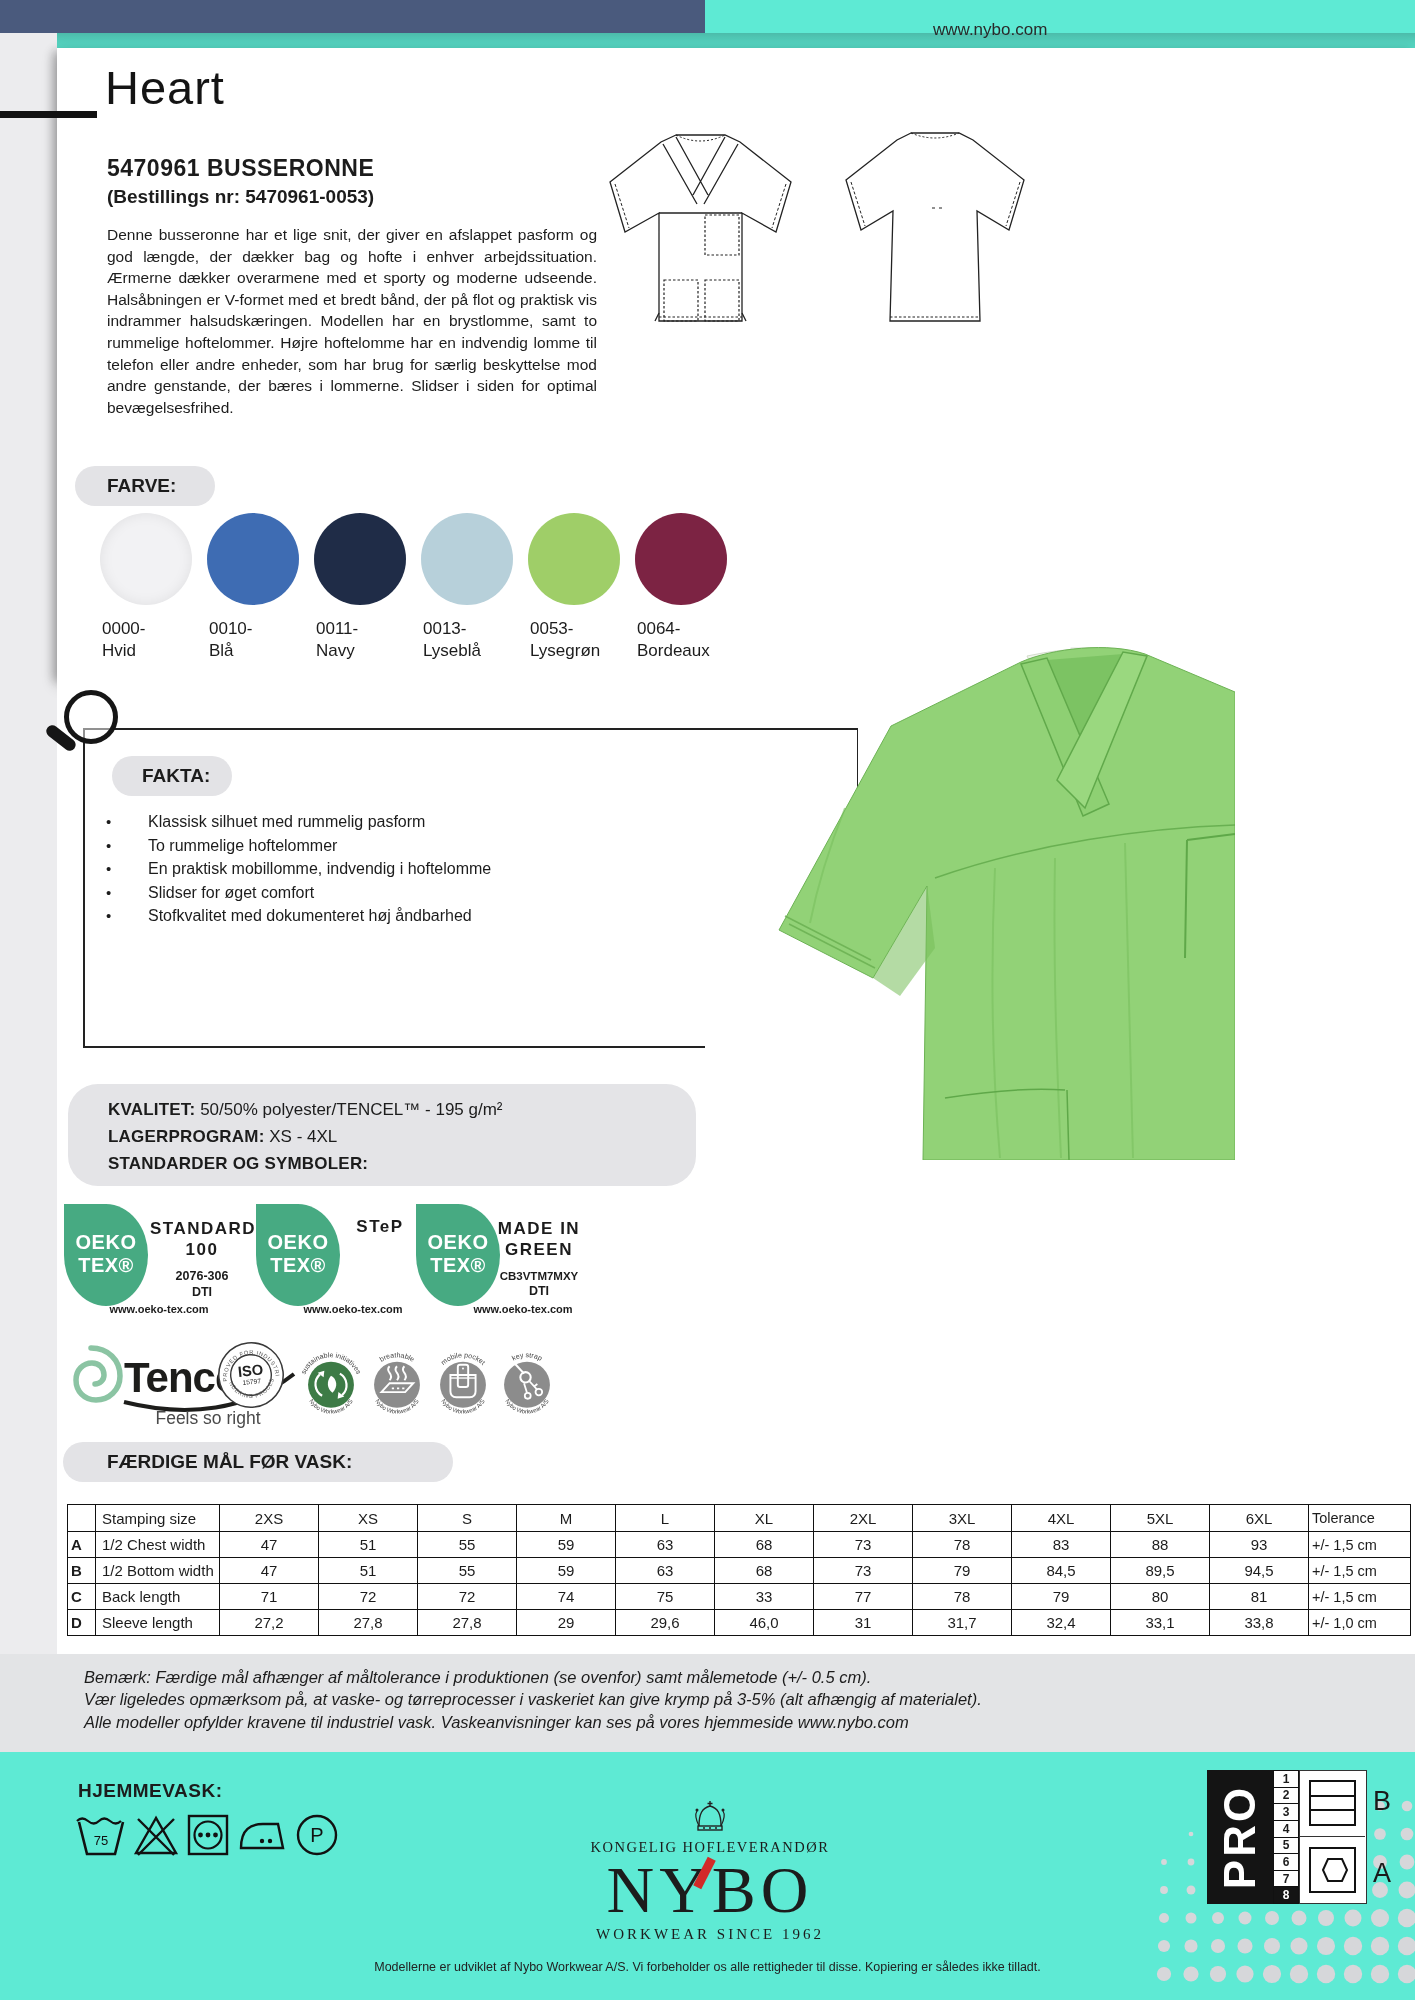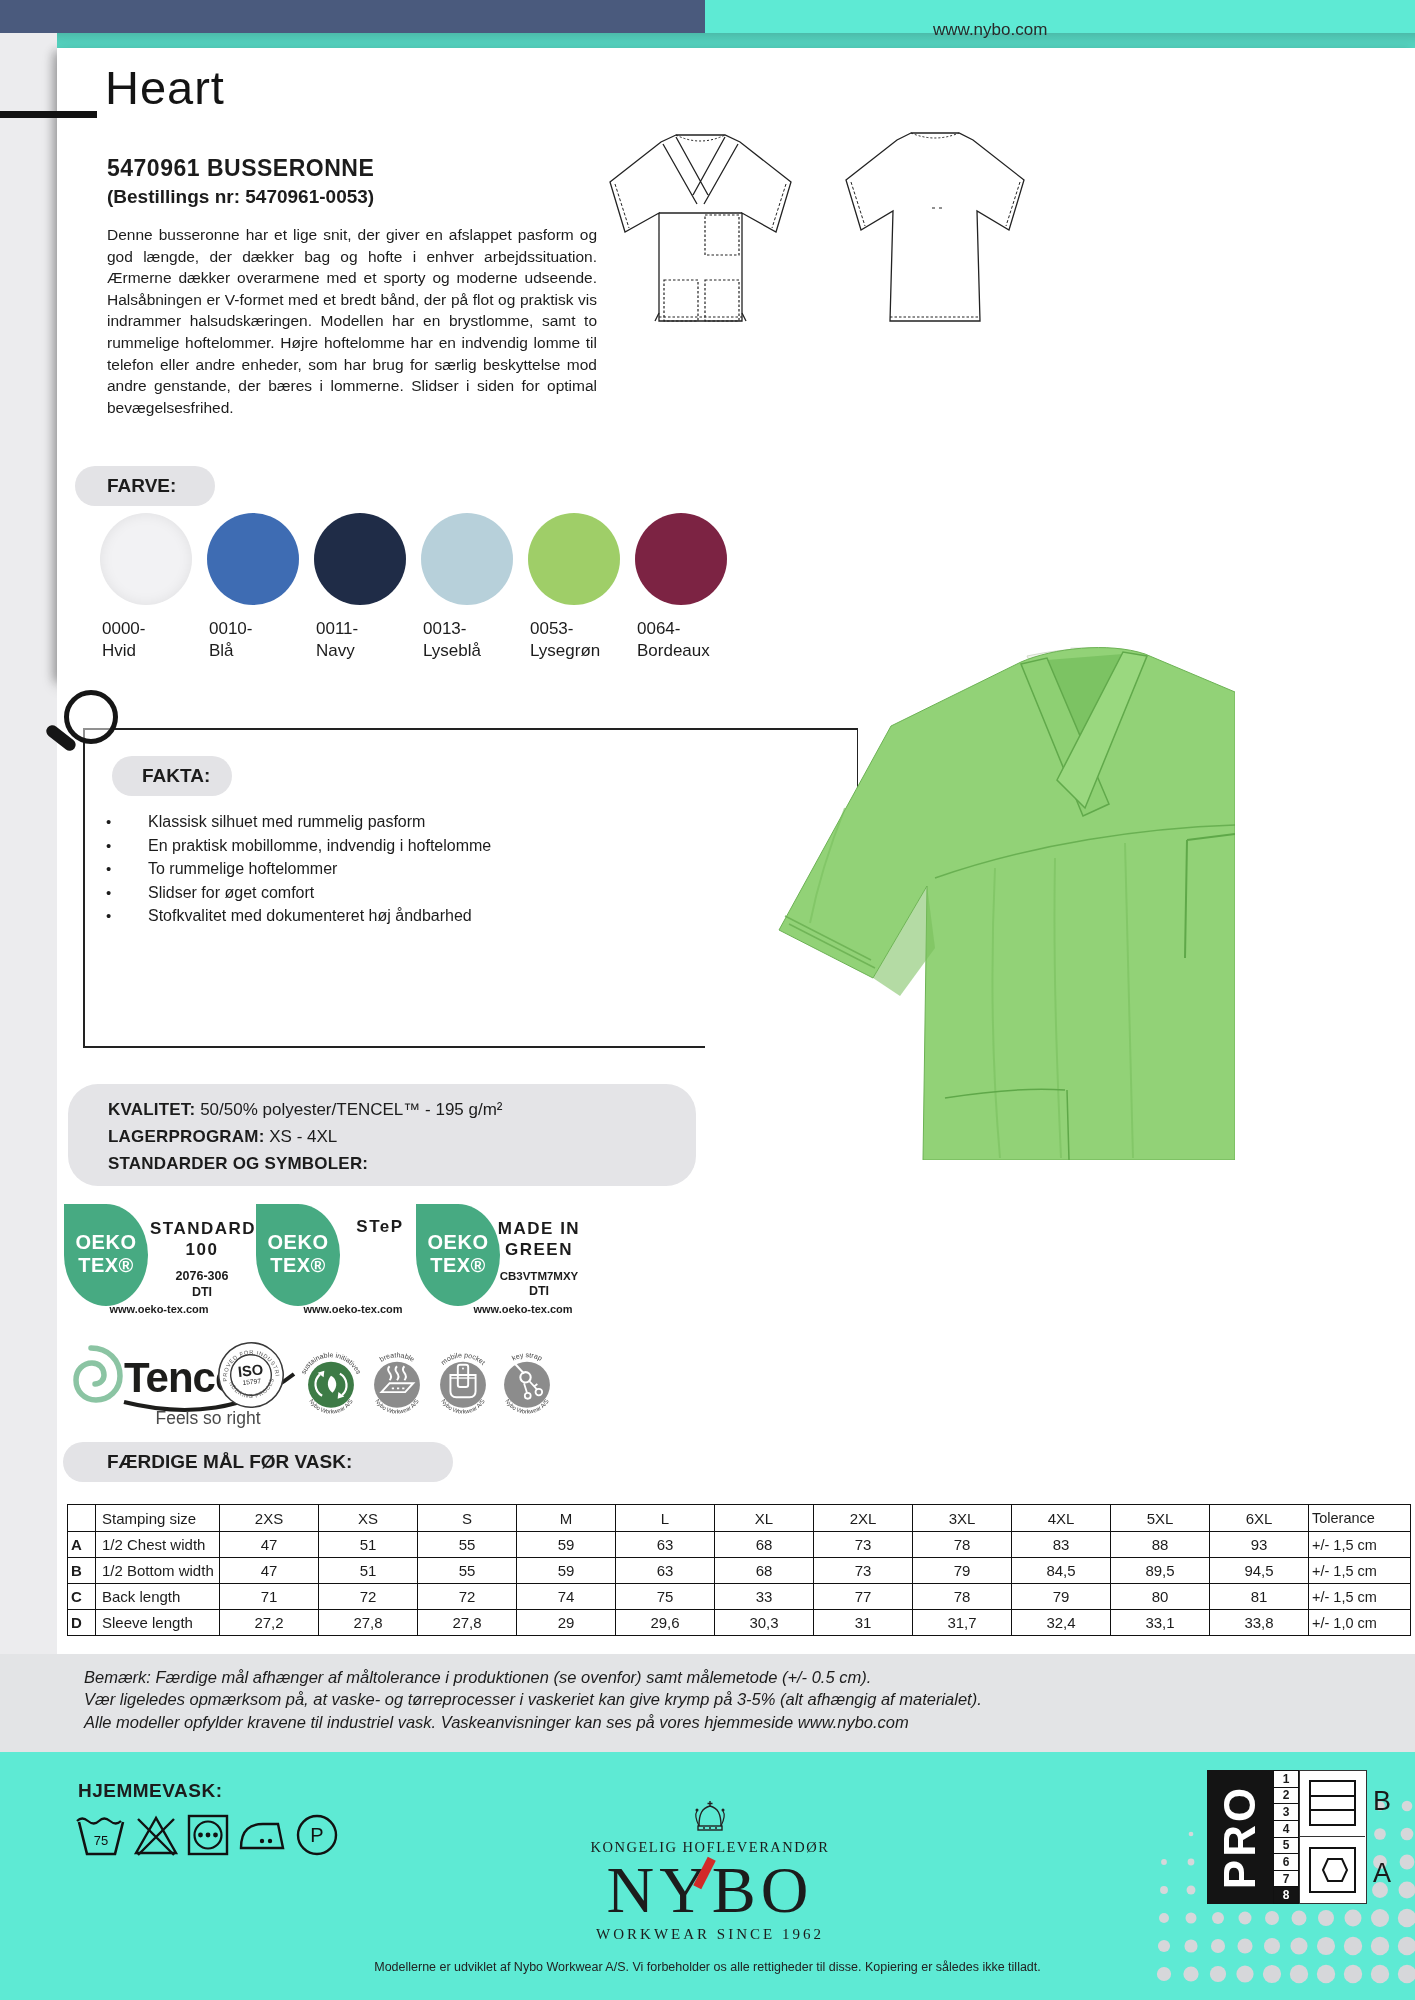--- a/index.html
+++ b/index.html
@@ -154,22 +154,22 @@
   <div class="abs fakta-line" style="left:83px;top:1046px;width:622px;height:1.5px"></div>
 
   <div class="abs" style="left:46px;top:690px;width:70px;height:70px">
     <div class="abs mag-circle"></div>
     <div class="abs mag-handle"></div>
   </div>
 
   <div class="abs pill fakta-pill">FAKTA:</div>
   <ul class="abs fakta-list">
     <li><span>Klassisk silhuet med rummelig pasform</span></li>
+    <li><span>To rummelige hoftelommer</span></li>
     <li><span>En praktisk mobillomme, indvendig i hoftelomme</span></li>
-    <li><span>To rummelige hoftelommer</span></li>
     <li><span>Slidser for øget comfort</span></li>
     <li><span>Stofkvalitet med dokumenteret høj åndbarhed</span></li>
   </ul>
 
   <svg class="abs" style="left:695px;top:628px" width="540" height="532" viewBox="0 0 540 532">
     <path d="M332,28 q66,-14 114,-2 l-7,15 q-50,-11 -100,2 Z" fill="#f1f4ee" stroke="#d4dccd" stroke-width="1"></path>
     <rect x="376" y="20" width="36" height="15" fill="#fafbf8" stroke="#d8ddd2" stroke-width="0.8"></rect>
     <path d="M326,34 L196,98 L84,302 L178,350 L232,258 L228,532 L540,532 L540,64 L450,26 C414,14 358,20 326,34 Z" fill="#92d277" stroke="#6cb254" stroke-width="1"></path>
     <polygon points="352,32 428,26 390,164" fill="#7cc363"></polygon>
     <polygon points="326,36 352,30 414,176 388,188" fill="#8ed073" stroke="#61a94b" stroke-width="1.5"></polygon>
@@ -390,21 +390,21 @@
       <td class="tol">+/- 1,5 cm</td>
     </tr>
     <tr>
       <td class="rowkey">D</td>
           <td class="rowlabel">Sleeve length</td>
       <td>27,2</td>
           <td>27,8</td>
           <td>27,8</td>
           <td>29</td>
           <td>29,6</td>
-          <td>30,3</td>
+          <td>46,0</td>
           <td>31</td>
           <td>31,7</td>
           <td>32,4</td>
           <td>33,1</td>
           <td>33,8</td>
       <td class="tol">+/- 1,0 cm</td>
     </tr>
   </tbody>
     </table>
 

